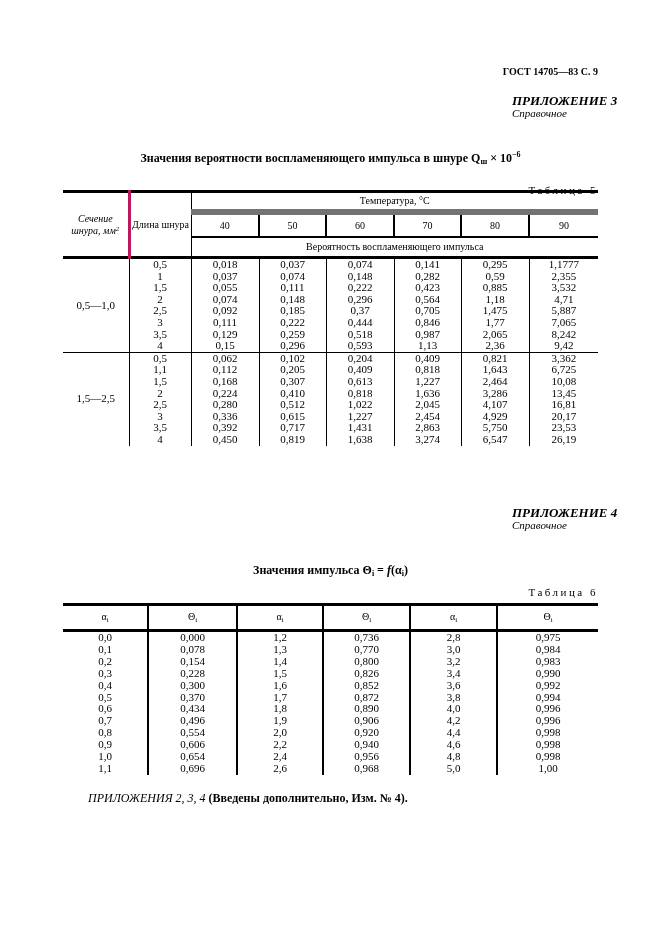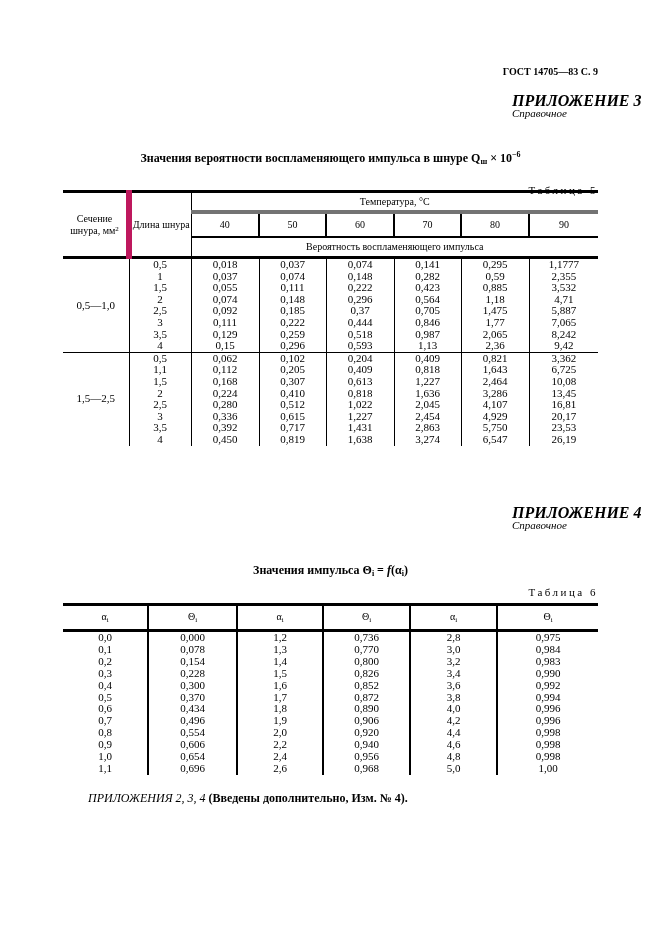--- a/index.html
+++ b/index.html
@@ -6,21 +6,21 @@
   .page {
     position:relative; width:661px; height:936px; margin:0 auto;
     background:#ffffff; color:#000;
     font-family:"Liberation Serif", serif;
     overflow:hidden;
   }
   .gost-header { position:absolute; top:66px; right:63px; font-weight:bold; font-size:10px; }
   .appendix { position:absolute; left:512px; }
   .appendix.app3 { top:94px; }
   .appendix.app4 { top:506px; }
-  .a-title { font-style:italic; font-weight:bold; font-size:16px; line-height:13px; }
+  .a-title { font-style:italic; font-weight:bold; font-size:13px; line-height:13px; }
   .a-sub   { font-style:italic; font-size:11px; line-height:12px; }
 
   .tbl-title { position:absolute; left:63px; width:535px; text-align:center; font-weight:bold; font-size:12px; }
   .t5-title { top:150px; }
   .t6-title { top:563px; }
   .tsub { font-size:8px; vertical-align:-2px; font-weight:bold; }
   .tsup { font-size:8px; vertical-align:5px; font-weight:bold; }
   .fital { font-style:italic; }
 
   .t-caption { position:absolute; right:63px; font-size:11px; letter-spacing:2.5px; }
@@ -30,23 +30,23 @@
   table { border-collapse:collapse; table-layout:fixed; position:absolute; left:63px; width:535px; }
   td { text-align:center; vertical-align:middle; padding:0; }
 
   
   .t5 { top:190px; border-top:3px solid #000; }
   .t5 thead { border-bottom:3px solid #000; }
   .t5 thead td { font-size:10px; line-height:11px; }
   .t5 thead tr.hrow1 { height:20px; }
   .t5 thead tr.hrow2 { height:25px; }
   .t5 thead tr.hrow3 { height:21px;margin-top:20px; }
-  .t5 .c1 { border-right:6px solid #be185d; }
+  .t5 .c1 { border-right:3px solid #be185d;font-style:italic; }
   .t5 .c2 { border-right:1px solid #000; }
-  .t5 .temp-group { border-bottom:4px solid #737373; }
+  .t5 .temp-group { border-bottom:6px solid #737373; }
   .t5 .tcell { border-bottom:2px solid #000; border-left:2px solid #000; }
   .t5 .tcell.first { border-left:none; }
   .hsup { font-size:7px; vertical-align:3px; }
   .t5 tbody td { font-size:11px; line-height:11.6px; }
   .t5 tbody td.section { border-right:1px solid #000; }
   .t5 tbody td.len { border-right:1px solid #000; }
   .t5 tbody td.val { border-left:1px solid #000; }
   .t5 tbody tr.group-start td { border-top:1px solid #000; }
 
   

